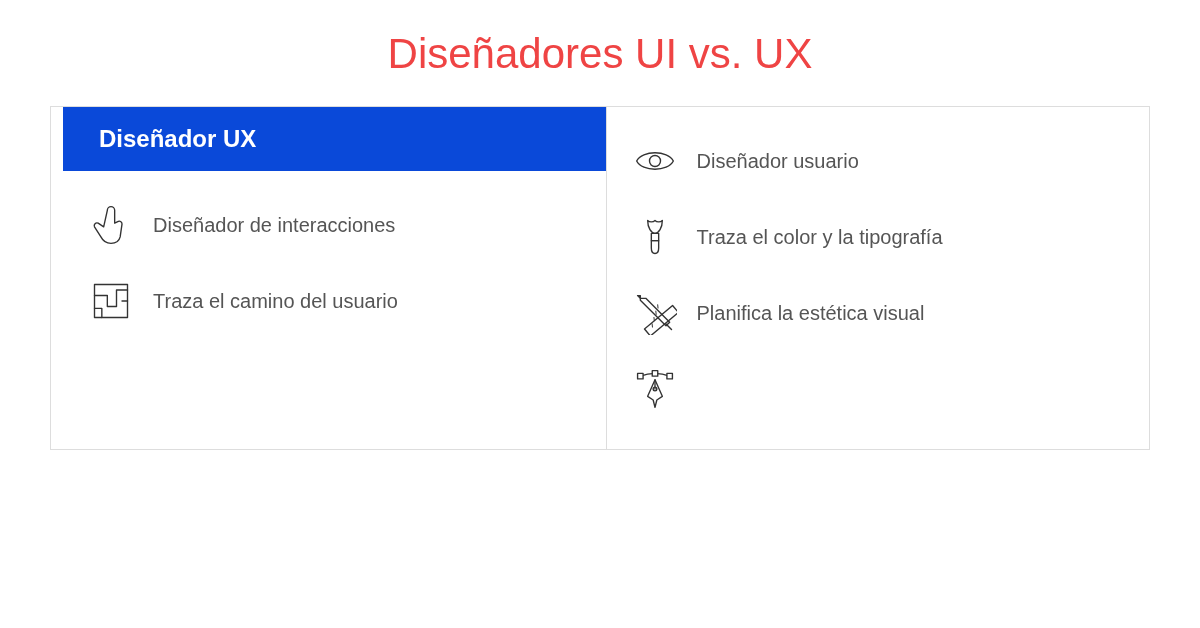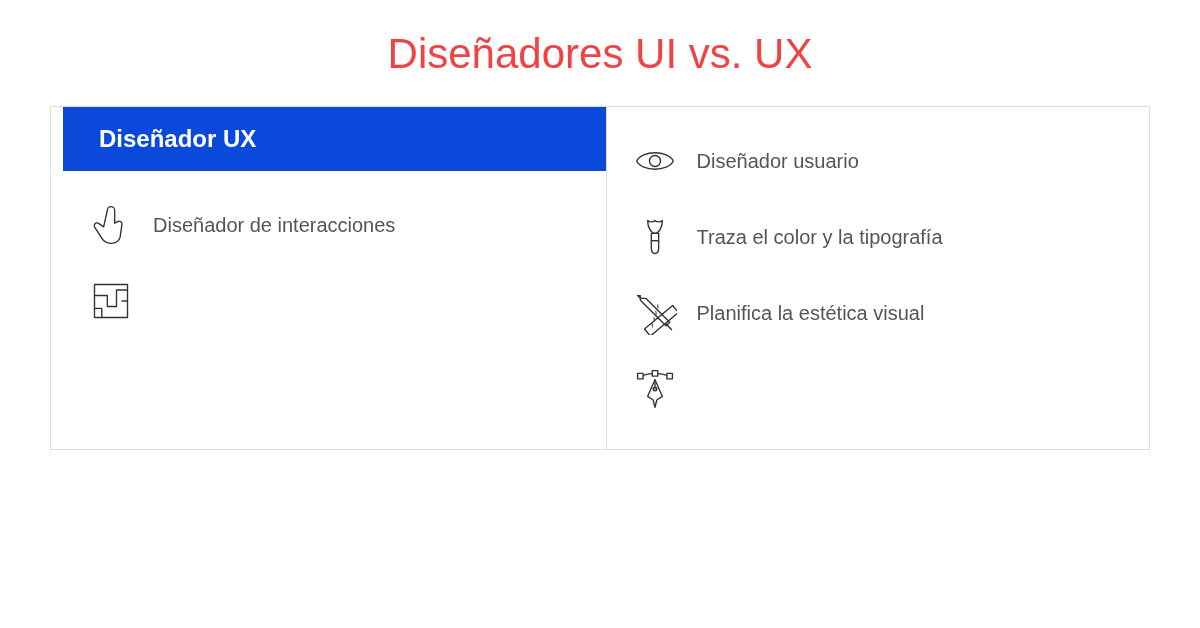--- a/index.html
+++ b/index.html
@@ -85,20 +85,21 @@
         <span class="row-text">Diseñador de interacciones</span>
       </div>
 
       <div class="row">
         <span class="icon">
           <svg viewBox="0 0 48 48">
             <rect x="6" y="6" width="36" height="36"></rect>
             <path d="M6 18 h14 M20 18 v12 M20 30 h10 M30 30 v-18 M30 12 h12 M14 42 v-10 M14 32 h-8 M42 24 h-6"></path>
           </svg>
         </span>
+        <span class="row-text">Traza el camino del usuario</span>
       </div>
 
 
 
     </div>
   </div>
 
   <div class="col">
     <div class="col-body">
 

